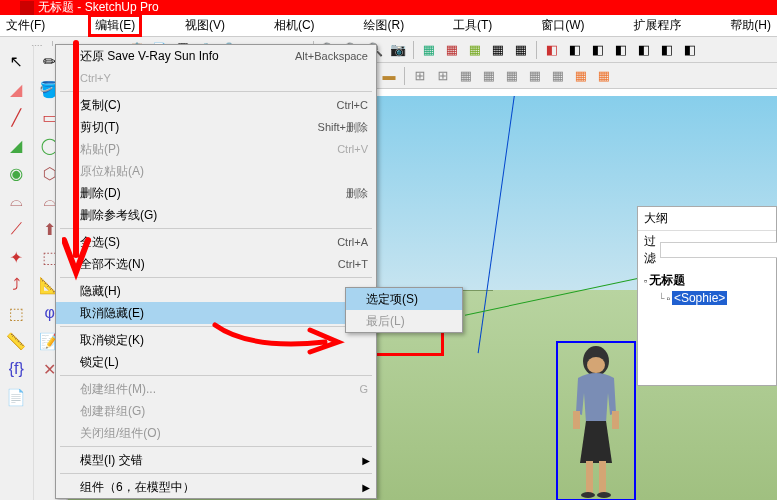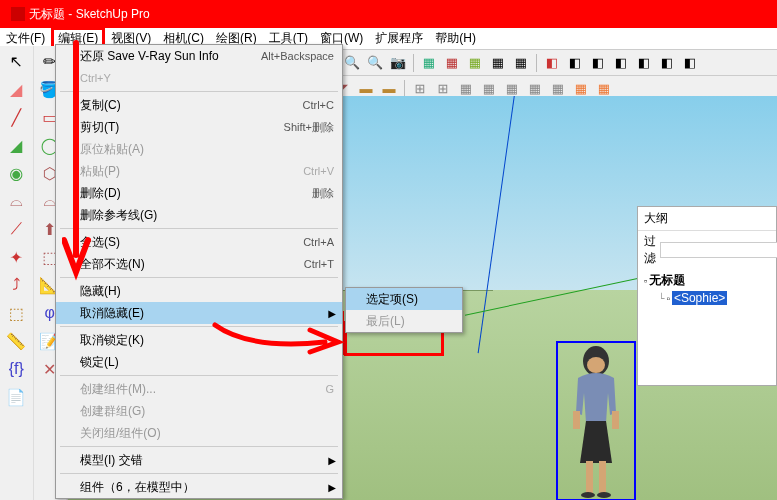--- a/index.html
+++ b/index.html
@@ -1,36 +1,36 @@
 <!DOCTYPE html>
 <html><head>
 <meta charset="utf-8">
 <style>
   * { box-sizing: border-box; margin: 0; padding: 0; font-family: "Microsoft YaHei", sans-serif; }
   body { width: 777px; height: 500px; overflow: hidden; background: #fff; position: relative; }
   
-  .titlebar { height: 28px; background: #ff0000; display: flex; align-items: center; padding: 0 11px; color: #fff; font-size: 12px; }
+  .titlebar { height: 15px; background: #ff0000; display: flex; align-items: center; padding: 0 20px; color: #fff; font-size: 12px; }
   .titlebar .icon { width: 14px; height: 14px; background: #c00; margin-right: 4px; }
   
-  .menubar { height: 22px; background: #fff; border-bottom: 1px solid #ccc; display: flex; align-items: center; font-size: 12px; }
+  .menubar { height: 22px; background: #fff; border-bottom: 1px solid #ccc; display: flex; align-items: center; font-size: 12px; justify-content: space-between; }
   .menubar .menu-item { padding: 2px 6px; cursor: default; }
   .menubar .menu-item.highlighted { border: 3px solid #ff0000; padding: 0 4px; }
   
   .toolbar1 { height: 26px; background: #f0f0f0; border-bottom: 1px solid #ccc; display: flex; align-items: center; padding: 0 4px; gap: 3px; }
   .toolbar2 { height: 26px; background: #f0f0f0; border-bottom: 1px solid #ccc; display: flex; align-items: center; padding: 0 4px; gap: 3px; margin-left: 68px; }
   
   .tb-icon { width: 20px; height: 20px; display: inline-flex; align-items: center; justify-content: center; font-size: 13px; }
   .sep { width: 1px; height: 18px; background: #bbb; margin: 0 2px; }
   
   .left-toolbars { width: 68px; display: flex; position: absolute; top: 46px; left: 0; bottom: 0; background: #f0f0f0; border-right: 1px solid #ccc; }
   .ltb-col { width: 34px; display: flex; flex-direction: column; align-items: center; gap: 2px; padding-top: 2px; border-right: 1px solid #ddd; }
   .ltb-icon { width: 28px; height: 26px; display: flex; align-items: center; justify-content: center; font-size: 16px; }
   
   .dropdown-menu {
-    position: absolute; top: 44px; left: 55px; width: 288px;
+    position: absolute; top: 44px; left: 55px; width: 322px;
     background: #f0f0f0; border: 1px solid #999; box-shadow: 2px 2px 4px rgba(0,0,0,0.3);
     font-size: 12px; z-index: 100;
   }
   .menu-row { display: flex; align-items: center; height: 22px; padding: 0 8px 0 24px; position: relative; }
   .menu-row.disabled { color: #999; }
   .menu-row .label { flex: 1; }
   .menu-row .shortcut { color: #555; font-size: 11px; }
   .menu-row.disabled .shortcut { color: #aaa; }
   .menu-sep { height: 1px; background: #ccc; margin: 2px 4px; }
   .menu-row.hover { background: #a8d4f0; }
@@ -246,25 +246,25 @@
   <div class="menu-sep"></div>
   <div class="menu-row">
       <span class="label">复制(C)</span>
       <span class="shortcut">Ctrl+C</span>
     </div>
   <div class="menu-row">
       <span class="label">剪切(T)</span>
       <span class="shortcut">Shift+删除</span>
     </div>
   <div class="menu-row disabled">
-      <span class="label">原位粘贴(A)</span>
-    </div>
-  <div class="menu-row disabled">
       <span class="label">粘贴(P)</span>
       <span class="shortcut">Ctrl+V</span>
+    </div>
+  <div class="menu-row disabled">
+      <span class="label">原位粘贴(A)</span>
     </div>
   <div class="menu-row">
       <span class="label">删除(D)</span>
       <span class="shortcut">删除</span>
     </div>
   <div class="menu-row">
       <span class="label">删除参考线(G)</span>
     </div>
   <div class="menu-sep"></div>
   <div class="menu-row">

